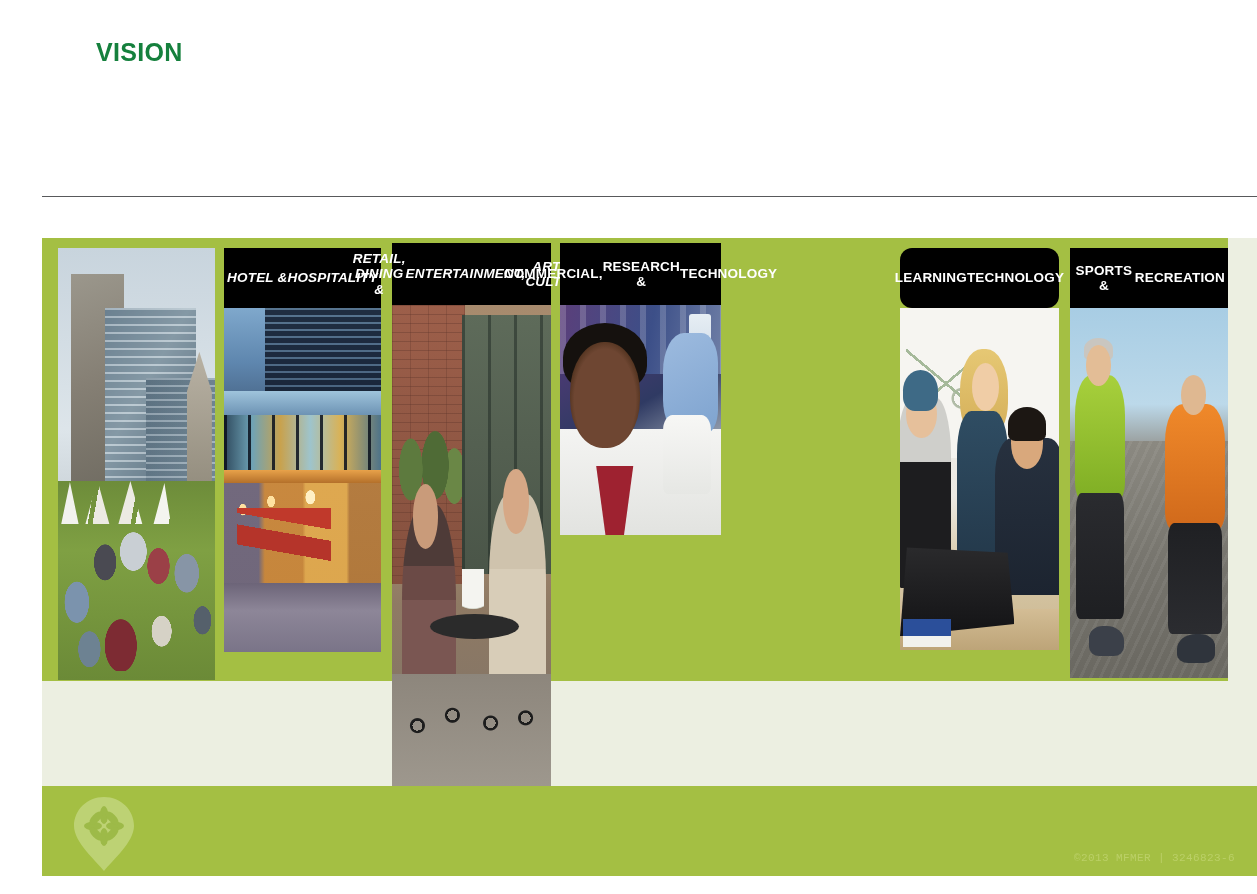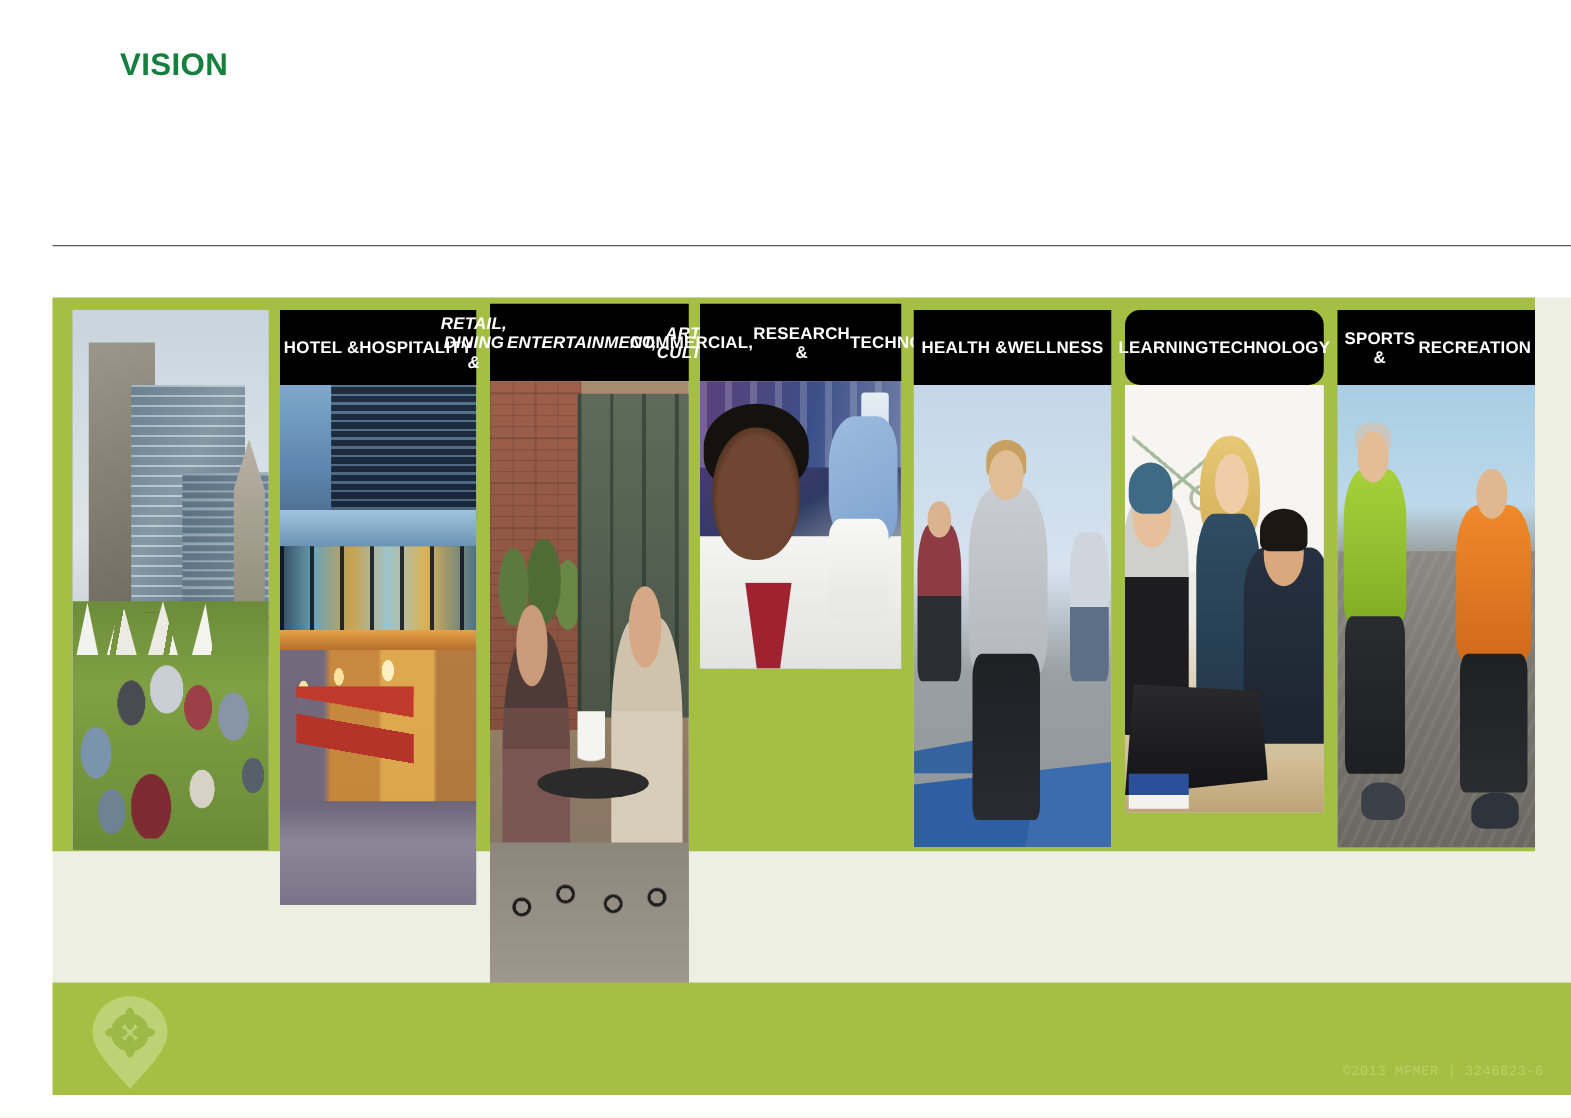--- a/index.html
+++ b/index.html
@@ -515,21 +515,21 @@
         <div class="ph-city-tower"></div>
         <div class="ph-city-glass"></div>
         <div class="ph-city-glass2"></div>
         <div class="ph-city-spire"></div>
         <div class="ph-city-grass"></div>
         <div class="ph-city-tents"></div>
         <div class="ph-city-crowd"></div>
       </div>
     </div>
 
-    <div class="column" style="left:182px; top:10px; width:157px; height:476px;">
+    <div class="column" style="left:182px; top:10px; width:157px; height:404px;font-style:italic;">
       <div class="col-header" style="height:60px;">
         <span>HOTEL &amp;</span>
           <br>
         <span>HOSPITALITY</span>
       </div>
       <div class="col-photo">
         <div class="photo-layer ph-hotel-base"></div>
         <div class="ph-hotel-tower"></div>
         <div class="ph-hotel-canopy"></div>
         <div class="ph-hotel-windows"></div>
@@ -578,39 +578,20 @@
         <div class="ph-lab-coat"></div>
         <div class="ph-lab-shirt"></div>
         <div class="ph-lab-hair"></div>
         <div class="ph-lab-face"></div>
         <div class="ph-lab-vial"></div>
         <div class="ph-lab-glove"></div>
         <div class="ph-lab-sleeve"></div>
       </div>
     </div>
 
-    <div class="column" style="left:689px; top:10px; width:158px; height:430px;">
-      <div class="col-header" style="height:60px;">
-        <span>HEALTH &amp;</span>
-          <br>
-        <span>WELLNESS</span>
-      </div>
-      <div class="col-photo">
-        <div class="photo-layer ph-yoga-base"></div>
-        <div class="ph-yoga-mat2"></div>
-        <div class="ph-yoga-mat1"></div>
-        <div class="ph-yoga-side1"></div>
-        <div class="ph-yoga-side1-head"></div>
-        <div class="ph-yoga-side2"></div>
-        <div class="ph-yoga-main-body"></div>
-        <div class="ph-yoga-main-legs"></div>
-        <div class="ph-yoga-main-hair"></div>
-        <div class="ph-yoga-main-head"></div>
-      </div>
-    </div>
 
     <div class="column" style="left:858px; top:10px; width:159px; height:402px;">
       <div class="col-header" style="height:60px;border-radius:12px;">
         <span>LEARNING</span>
           <br>
         <span>TECHNOLOGY</span>
       </div>
       <div class="col-photo">
         <div class="photo-layer ph-learn-base"></div>
         <div class="ph-learn-board"></div>

